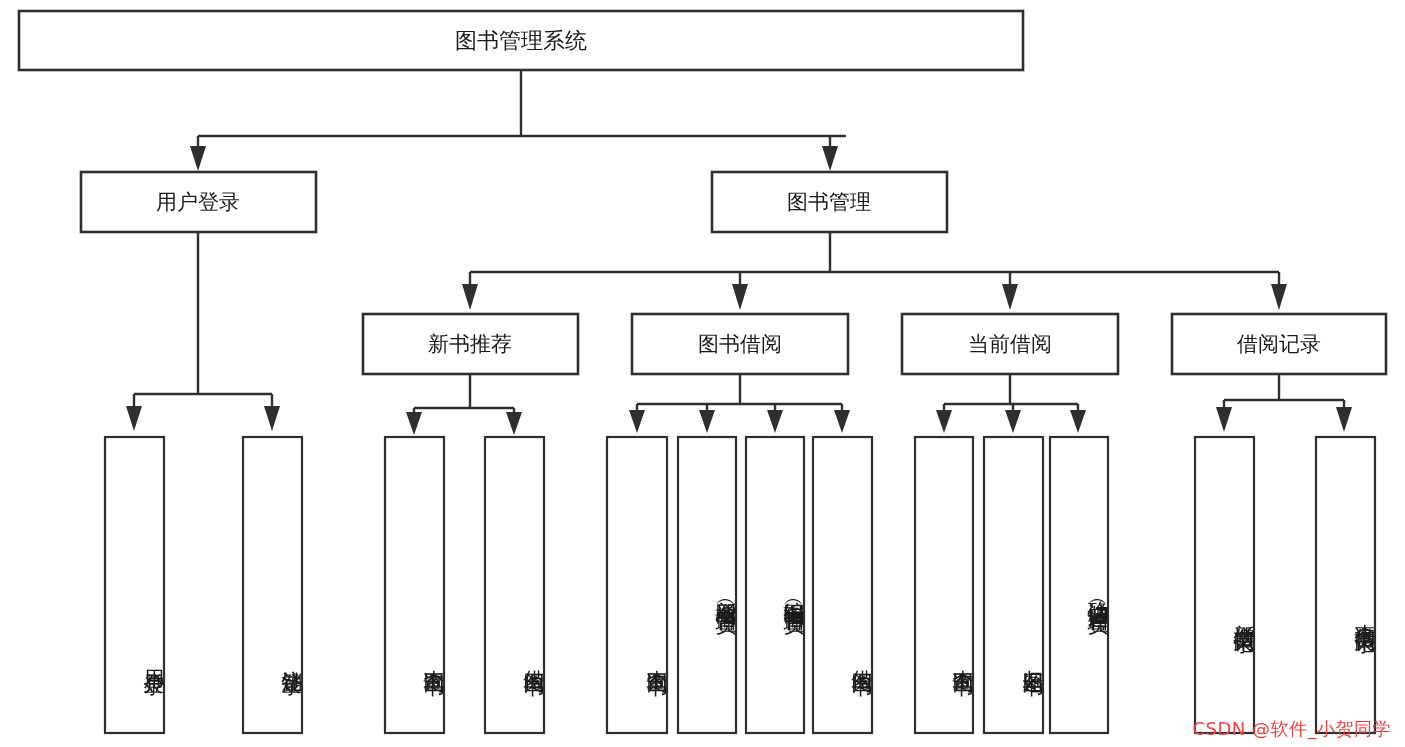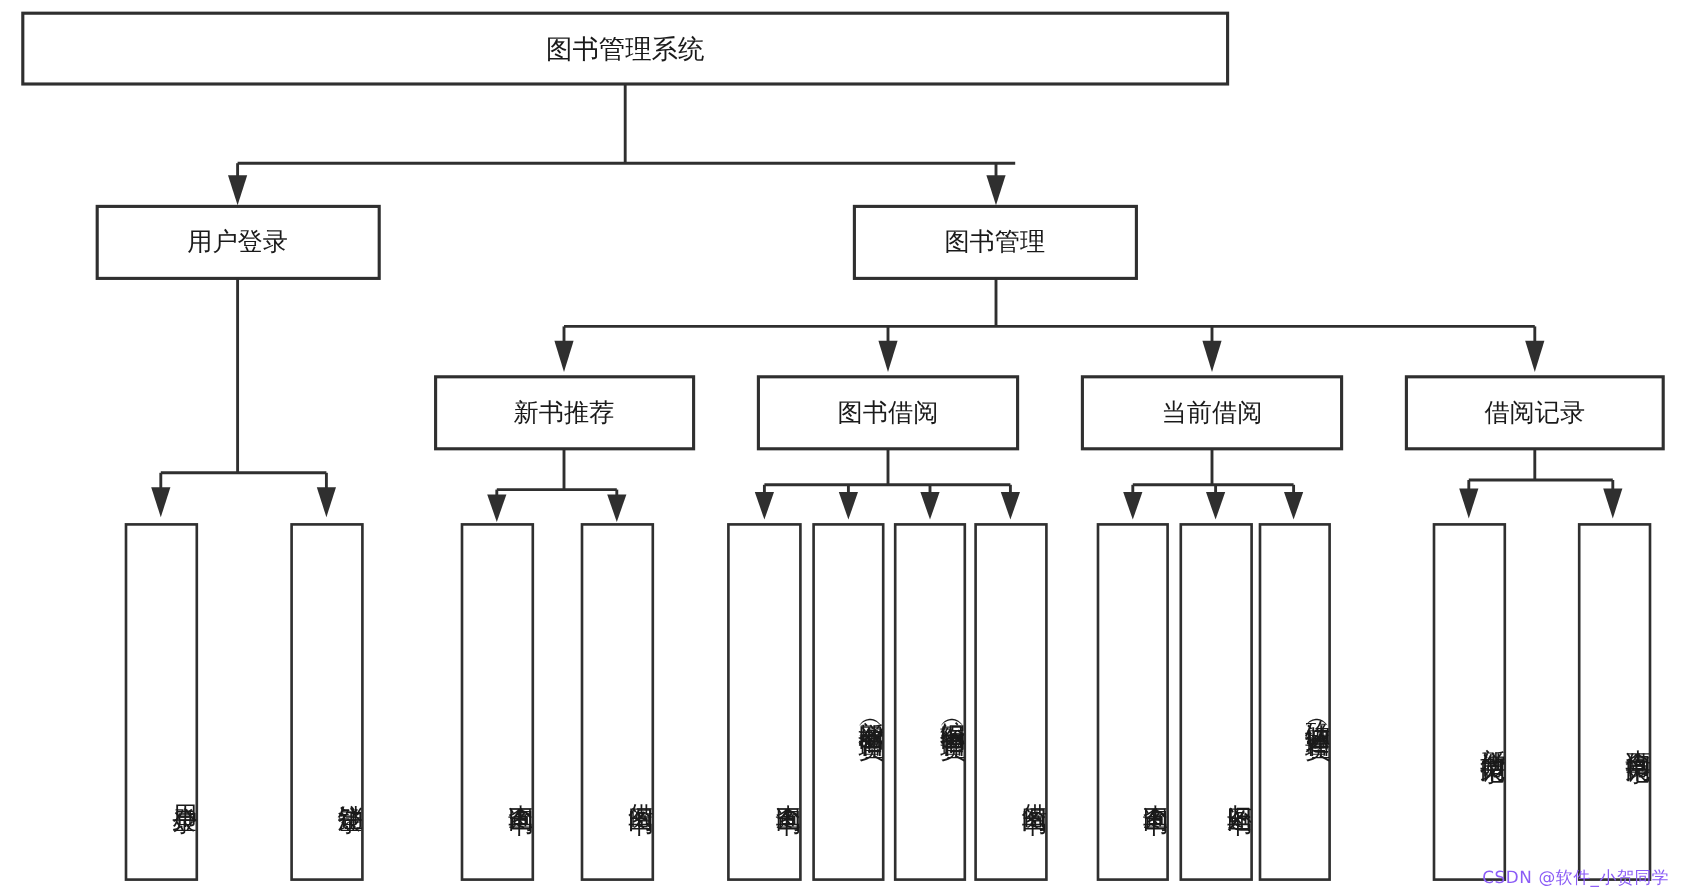--- a/index.html
+++ b/index.html
@@ -75,22 +75,22 @@
     display: flex;
     align-items: flex-start;
     justify-content: center;
     pointer-events: none;
   }
   .watermark {
     position: absolute;
     right: 14px;
     bottom: 6px;
     font-family: "DejaVu Sans", "Liberation Sans", sans-serif;
-    font-size: 14px;
-    color: #8b5cf6;
+    font-size: 18px;
+    color: #ef4444;
     white-space: nowrap;
     letter-spacing: 0.5px;
   }
 </style>
 </head>
 <body>
 
 <div id="diagram-root">
 
   <svg class="flow" viewBox="0 0 1405 747" xmlns="http://www.w3.org/2000/svg">

